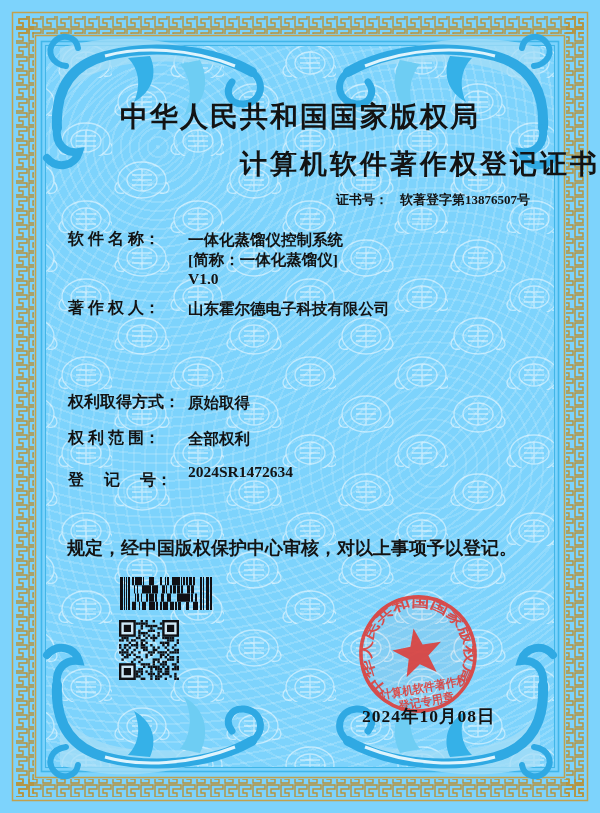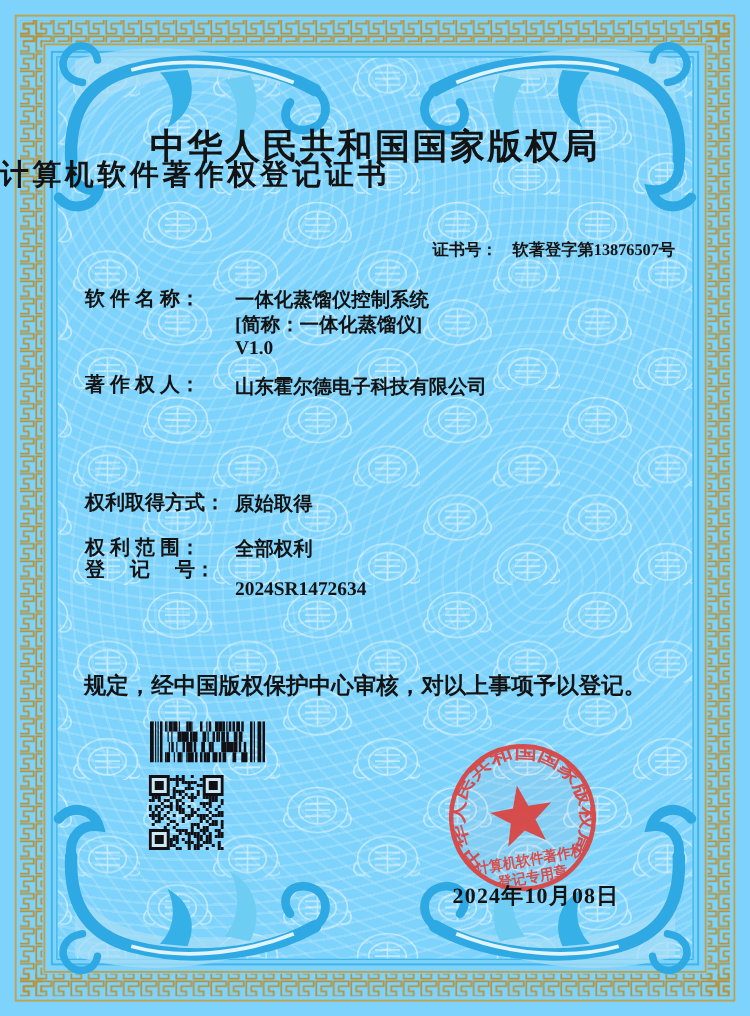--- a/index.html
+++ b/index.html
@@ -12,22 +12,22 @@
   
   .page::before{
     content:""; position:absolute; inset:46px; pointer-events:none; z-index:1;
     background:
       repeating-radial-gradient(circle at 22% 14%, rgba(255,255,255,.16) 0 2px, rgba(255,255,255,0) 2px 9px),
       repeating-radial-gradient(circle at 76% 58%, rgba(255,255,255,.13) 0 2px, rgba(255,255,255,0) 2px 11px);
   }
   .decor{position:absolute; left:0; top:0; z-index:2;}
   .txt{position:absolute; z-index:4; font-weight:bold; white-space:nowrap;}
   .title1{left:0; right:0; top:98px; text-align:center; font-size:28px; letter-spacing:2px;}
-  .title2{left:0; right:0; top:124px; text-align:left; font-size:23px; letter-spacing:3px;}
-  .certno{left:346px; top:191px; font-size:13px;text-align:center;}
+  .title2{left:0; right:0; top:146px; text-align:right; font-size:27px; letter-spacing:3px;}
+  .certno{left:336px; top:191px; font-size:13px;text-align:center;}
   .certno .gap{display:inline-block; width:12px;}
   .flabel{left:68px; font-size:16px;}
   .fvalue{left:188px; font-size:15.5px;}
   .stmt1{left:100px; top:503px; font-size:15px;}
   .stmt2{left:67px; top:536px; font-size:18px;}
   .date{left:362px; top:704px; font-size:17.5px; letter-spacing:1px; z-index:6;}
   .barcode{position:absolute; left:120px; top:577px; z-index:3;}
   .qrcode{position:absolute; left:119px; top:620px; z-index:3;}
   .sealsvg{position:absolute; left:350px; top:586px; z-index:5; opacity:.88;}
 </style>
@@ -95,21 +95,21 @@
 
   <div class="txt flabel" style="top:298px">著 作 权 人：</div>
   <div class="txt fvalue" style="top:299px">山东霍尔德电子科技有限公司</div>
 
   <div class="txt flabel" style="top:392px">权利取得方式：</div>
   <div class="txt fvalue" style="top:393px">原始取得</div>
 
   <div class="txt flabel" style="top:428px">权  利  范  围：</div>
   <div class="txt fvalue" style="top:429px">全部权利</div>
 
-  <div class="txt flabel" style="top:446px">登　 记　 号：</div>
+  <div class="txt flabel" style="top:470px">登　 记　 号：</div>
   <div class="txt fvalue" style="top:463px">2024SR1472634</div>
 
   <div class="txt stmt2">规定，经中国版权保护中心审核，对以上事项予以登记。</div>
 
   <svg class="barcode" width="92" height="33" viewBox="0 0 92 33" aria-hidden="true">
       <rect x="0" y="0" width="3" height="33" fill="#101014"></rect>
       <rect x="4" y="0" width="1" height="33" fill="#101014"></rect>
       <rect x="6" y="0" width="1" height="33" fill="#101014"></rect>
       <rect x="8" y="0" width="2" height="33" fill="#101014"></rect>
       <rect x="80" y="0" width="2" height="33" fill="#101014"></rect>

